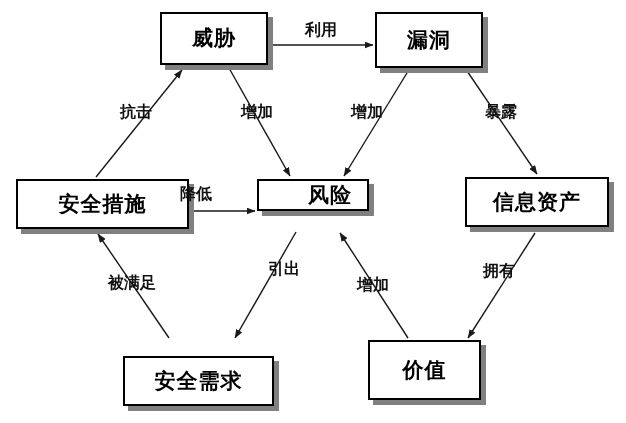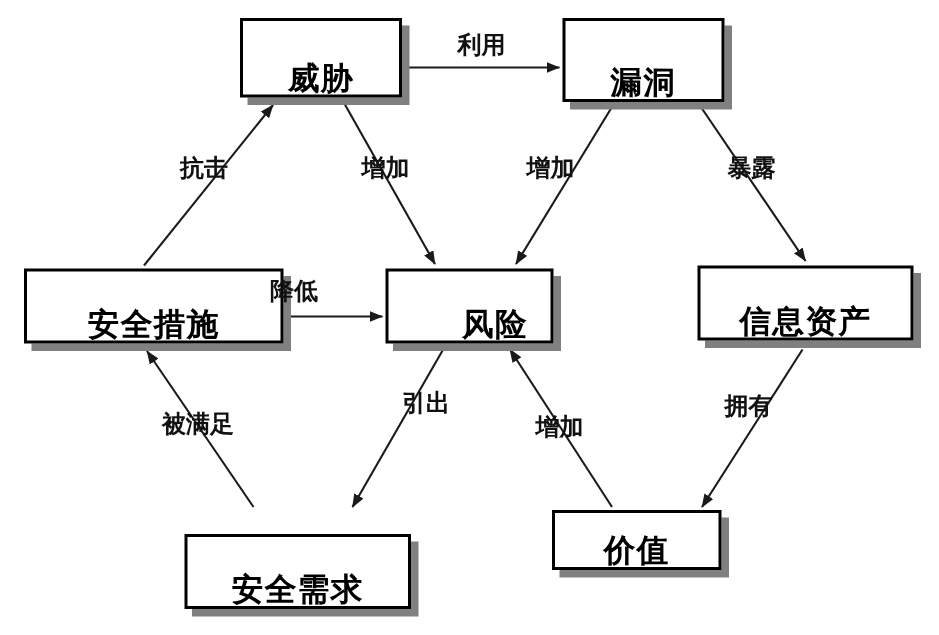--- a/index.html
+++ b/index.html
@@ -24,21 +24,21 @@
     width: 626px;
     height: 423px;
   }
   .node {
     position: absolute;
     box-sizing: border-box;
     background: #ffffff;
     border: 2px solid #000000;
     box-shadow: 5px 5px 0 0 #808080;
     display: flex;
-    align-items: flex-end;
+    align-items: center;
     justify-content: center;
     z-index: 5;
   }
   .node-label {
     font-family: "DejaVu Sans", "Liberation Sans", sans-serif;
     font-size: 21px;
     font-weight: 700;
     color: #000000;
     letter-spacing: 1px;
     line-height: 1;
@@ -93,33 +93,33 @@
   </div>
 
   <div class="node" style="left:375px; top:12px; width:108px; height:56px;">
     <span class="node-label">漏洞</span>
   </div>
 
   <div class="node" style="left:16px; top:179px; width:173px; height:50px;">
     <span class="node-label">安全措施</span>
   </div>
 
-  <div class="node" style="left:257px; top:179px; width:112px; height:50px;padding-left:34px;">
+  <div class="node" style="left:257px; top:179px; width:112px; height:32px;padding-left:34px;">
     <span class="node-label">风险</span>
   </div>
 
   <div class="node" style="left:465px; top:177px; width:144px; height:50px;">
     <span class="node-label">信息资产</span>
   </div>
 
   <div class="node" style="left:123px; top:340px; width:151px; height:50px;margin-top:16px;">
     <span class="node-label">安全需求</span>
   </div>
 
-  <div class="node" style="left:368px; top:340px; width:113px; height:40px;">
+  <div class="node" style="left:368px; top:340px; width:113px; height:60px;">
     <span class="node-label">价值</span>
   </div>
 
   <span class="edge-label" style="left:305px; top:22px;">利用</span>
 
   <span class="edge-label" style="left:120px; top:104px;">抗击</span>
 
   <span class="edge-label" style="left:241px; top:104px;">增加</span>
 
   <span class="edge-label" style="left:351px; top:104px;">增加</span>

